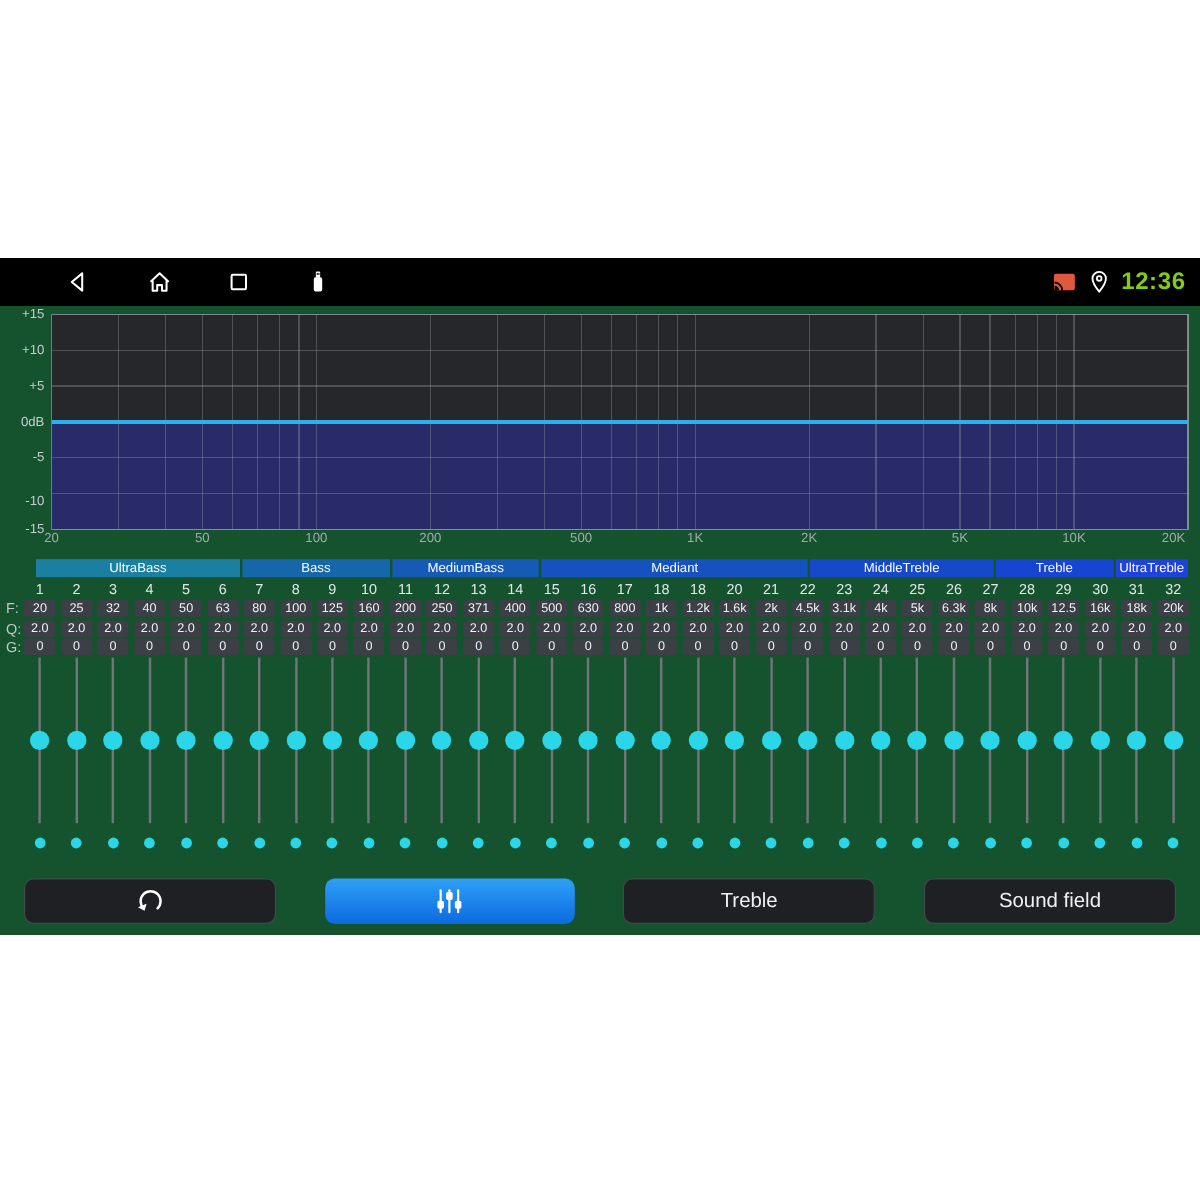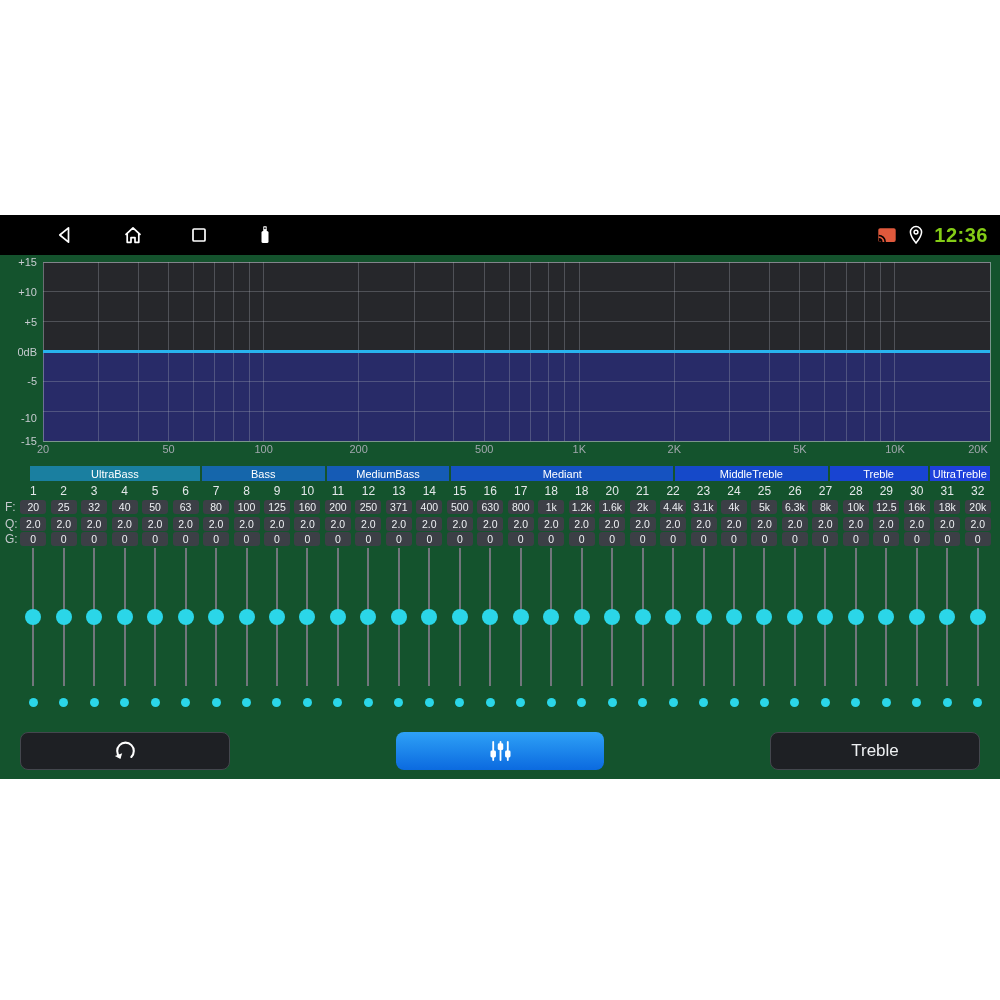--- a/index.html
+++ b/index.html
@@ -310,21 +310,21 @@
         <div class="cell">
           <span class="chip">1.2k</span>
         </div>
         <div class="cell">
           <span class="chip">1.6k</span>
         </div>
         <div class="cell">
           <span class="chip">2k</span>
         </div>
         <div class="cell">
-          <span class="chip">4.4k</span>
+          <span class="chip">4.5k</span>
         </div>
         <div class="cell">
           <span class="chip">3.1k</span>
         </div>
         <div class="cell">
           <span class="chip">4k</span>
         </div>
         <div class="cell">
           <span class="chip">5k</span>
         </div>
@@ -793,16 +793,19 @@
           <g fill="#fff">
             <rect x="6" y="12.5" width="6" height="7.5" rx="1.6"></rect>
             <rect x="14" y="4.5" width="6" height="7.5" rx="1.6"></rect>
             <rect x="22" y="12.5" width="6" height="7.5" rx="1.6"></rect>
           </g>
         </svg>
       </button>
       <button class="btn">
         <span>Treble</span>
       </button>
+      <button class="btn">
+        <span>Sound field</span>
+      </button>
     </div>
 
   </div>
 </div>
 
 </body></html>

